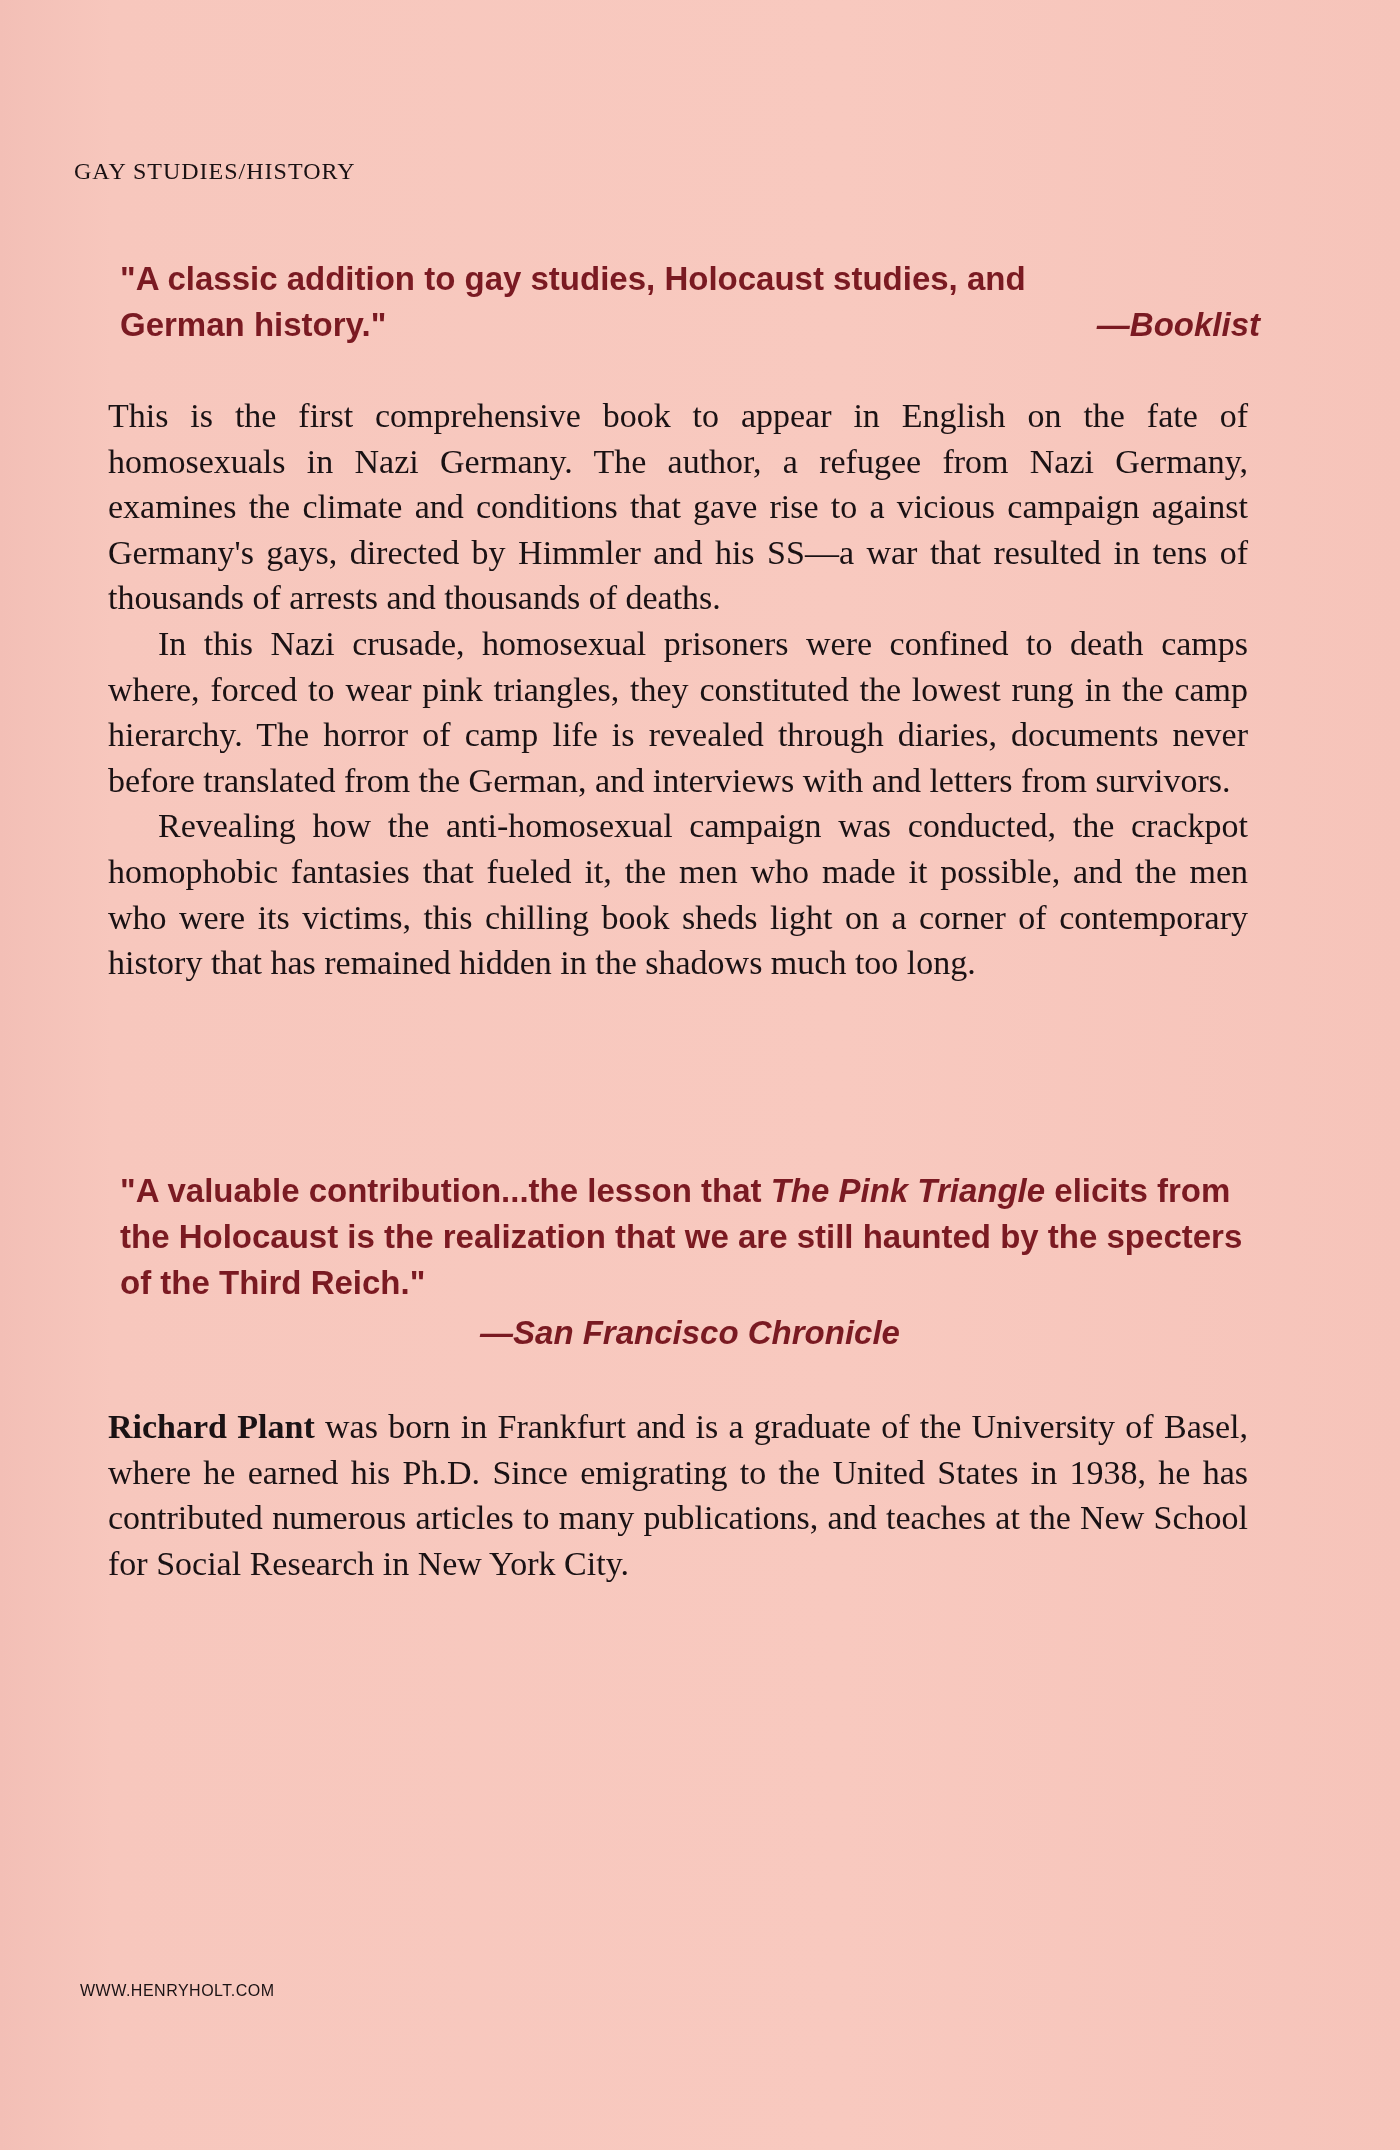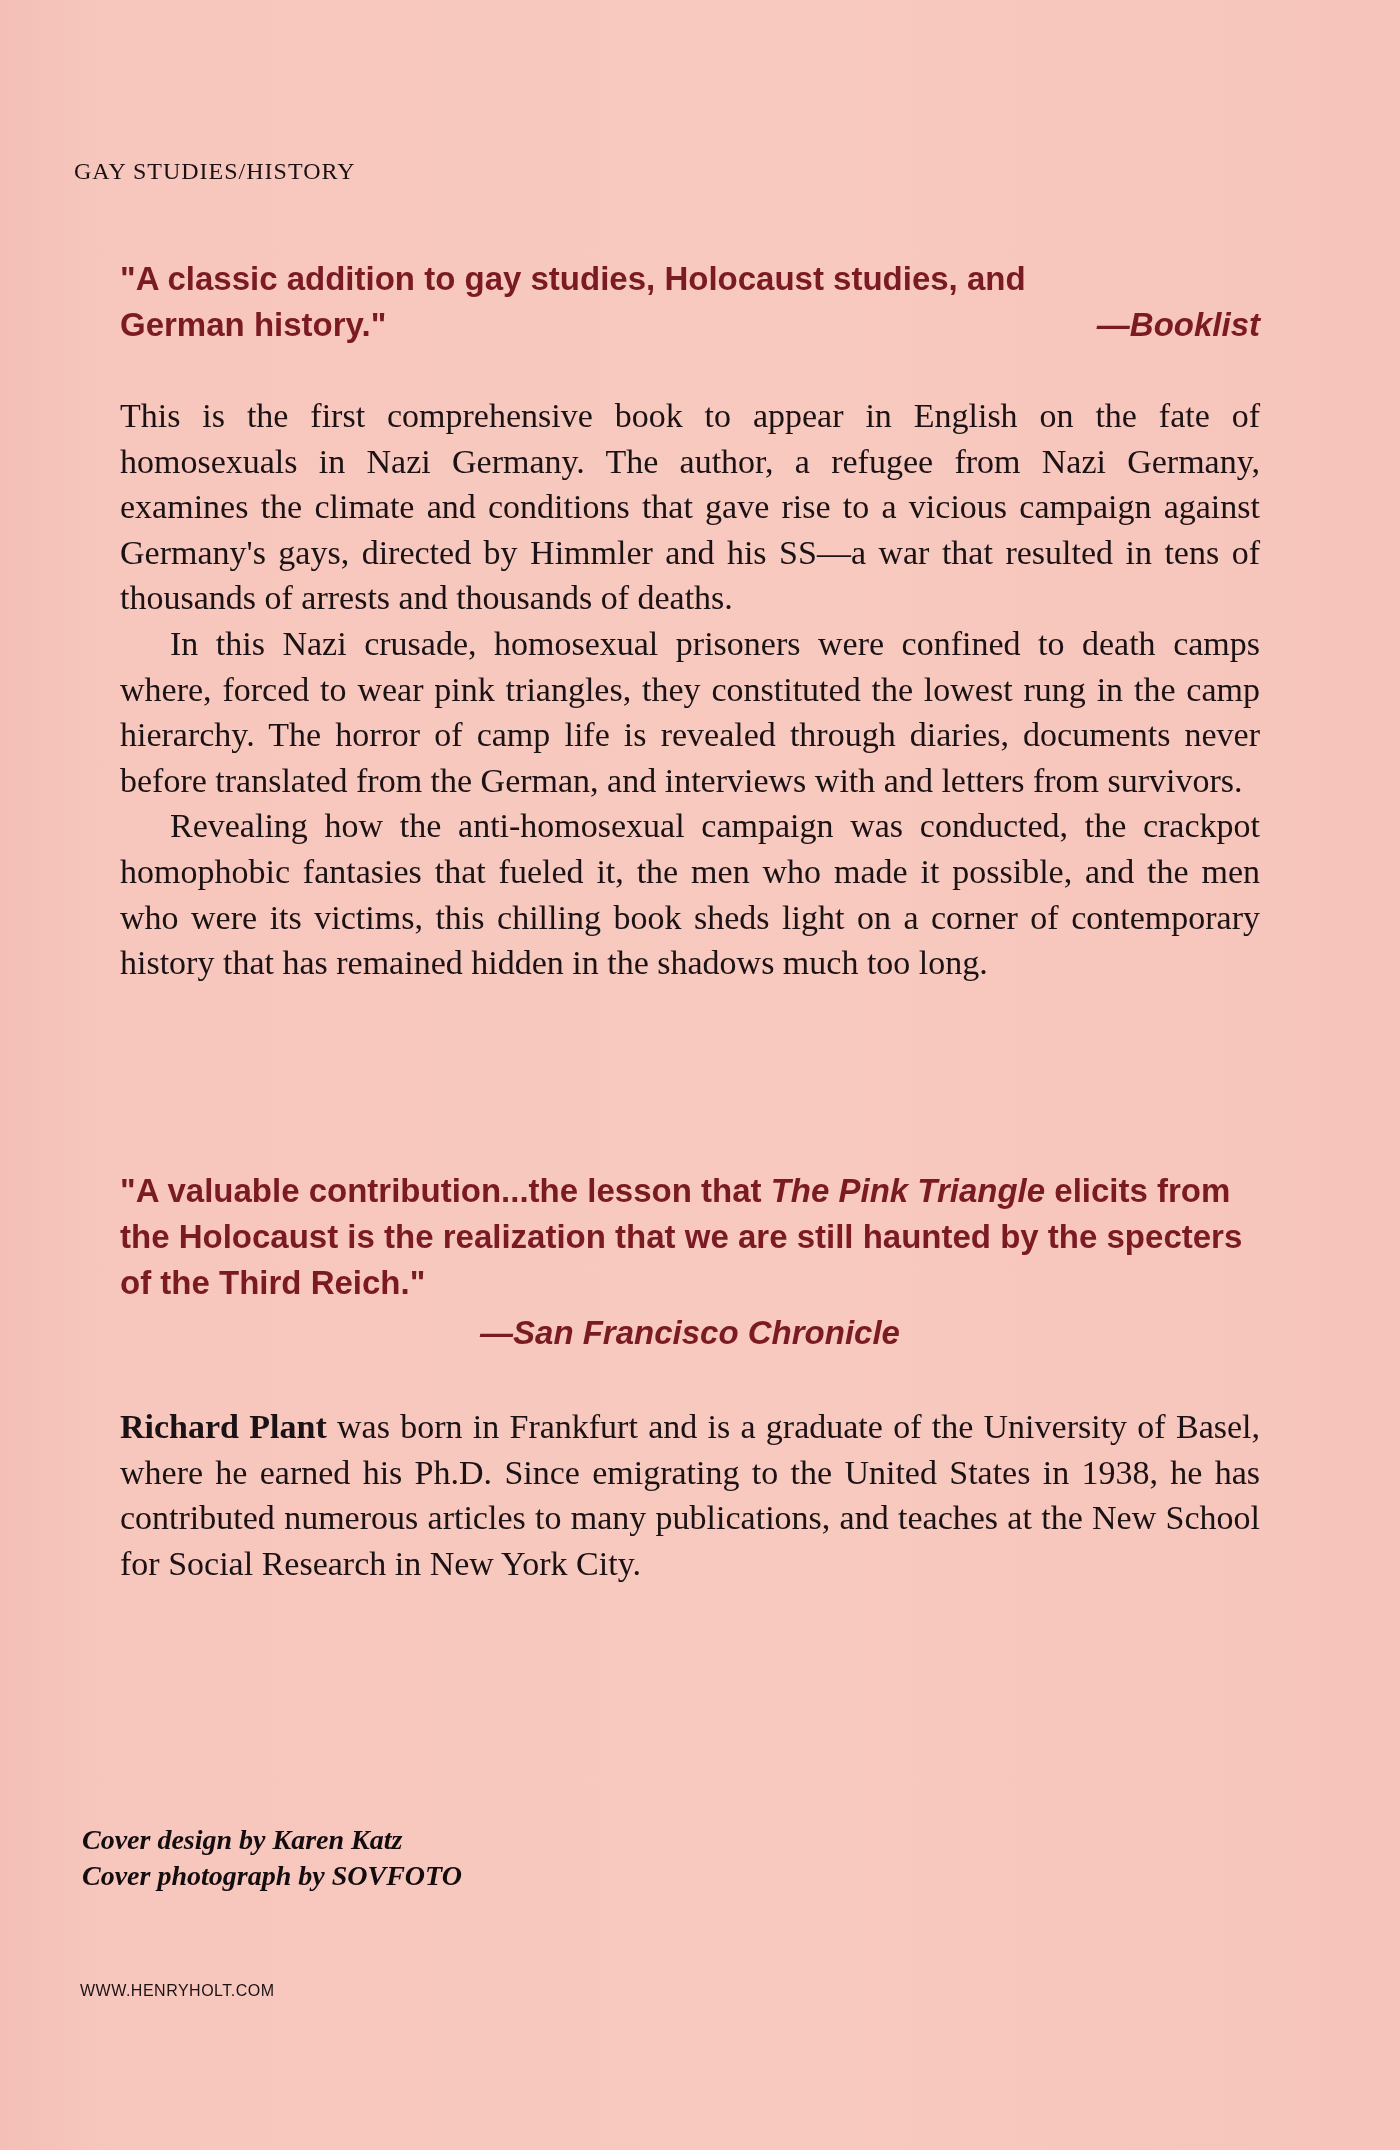--- a/index.html
+++ b/index.html
@@ -43,21 +43,21 @@
     }
     .quote1 { top: 256px; }
     .quote1 .line2 {
       display: flex;
       justify-content: space-between;
     }
     .quote2 { top: 1168px; }
     .quote2 .attrib { margin-top: 4px; }
     .body-text {
       position: absolute;
-      left: 120px;
+      left: 108px;
       width: 1140px;
       font-family: "Liberation Serif", serif;
       font-size: 34px;
       line-height: 45.6px;
       color: #1a1214;
       text-align: justify;
     }
     .body-text p {
       margin: 0;
     }
@@ -112,20 +112,16 @@
 
   <div class="quote quote2">
     <div><span>"A valuable contribution...the lesson that </span><em class="title">The Pink Triangle</em><span> elicits from the Holocaust is the realization that we are still haunted by the specters of the Third Reich."</span></div>
     <div class="attrib">—San Francisco Chronicle</div>
   </div>
 
   <div class="body-text bio">
     <p><span class="name">Richard Plant</span><span> was born in Frankfurt and is a graduate of the University of Basel, where he earned his Ph.D. Since emigrating to the United States in 1938, he has contributed numerous articles to many publications, and teaches at the New School for Social Research in New York City.</span></p>
   </div>
 
-  <div class="credits">
-    <div>Cover design by Karen Katz</div>
-    <div>Cover photograph by SOVFOTO</div>
-  </div>
 
   <div class="website">WWW.HENRYHOLT.COM</div>
 
 </div>
 
 </body></html>

